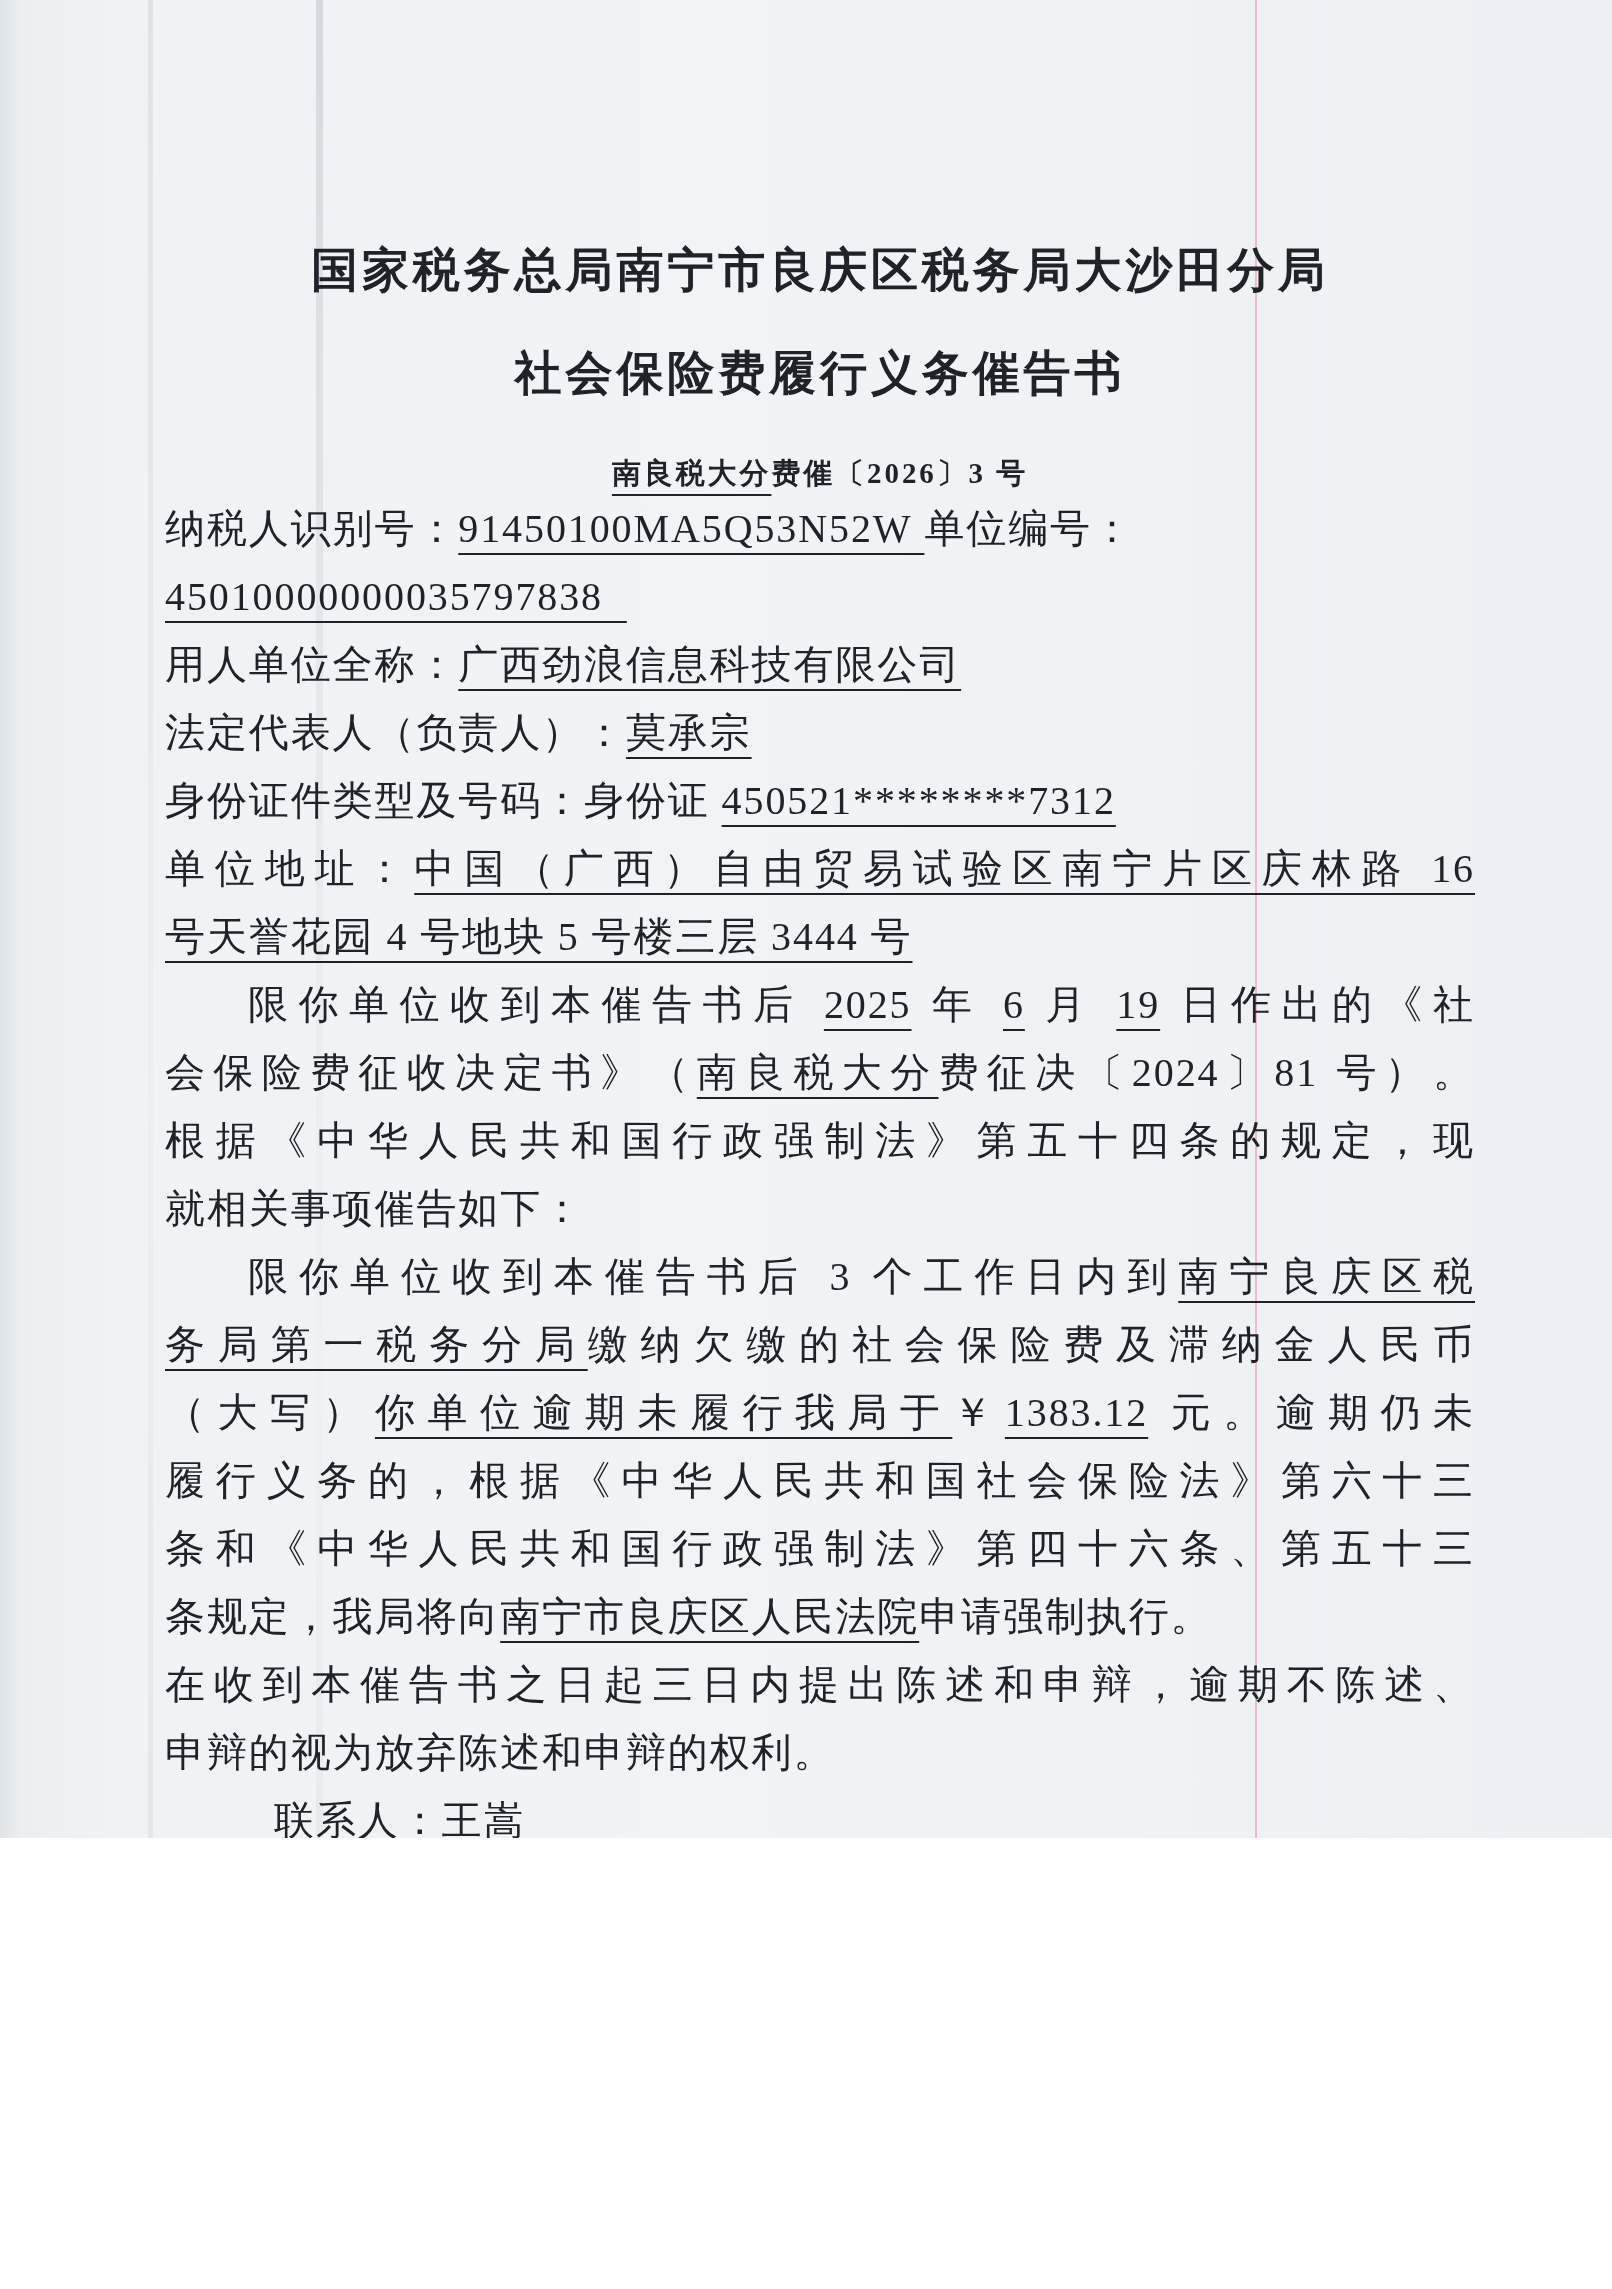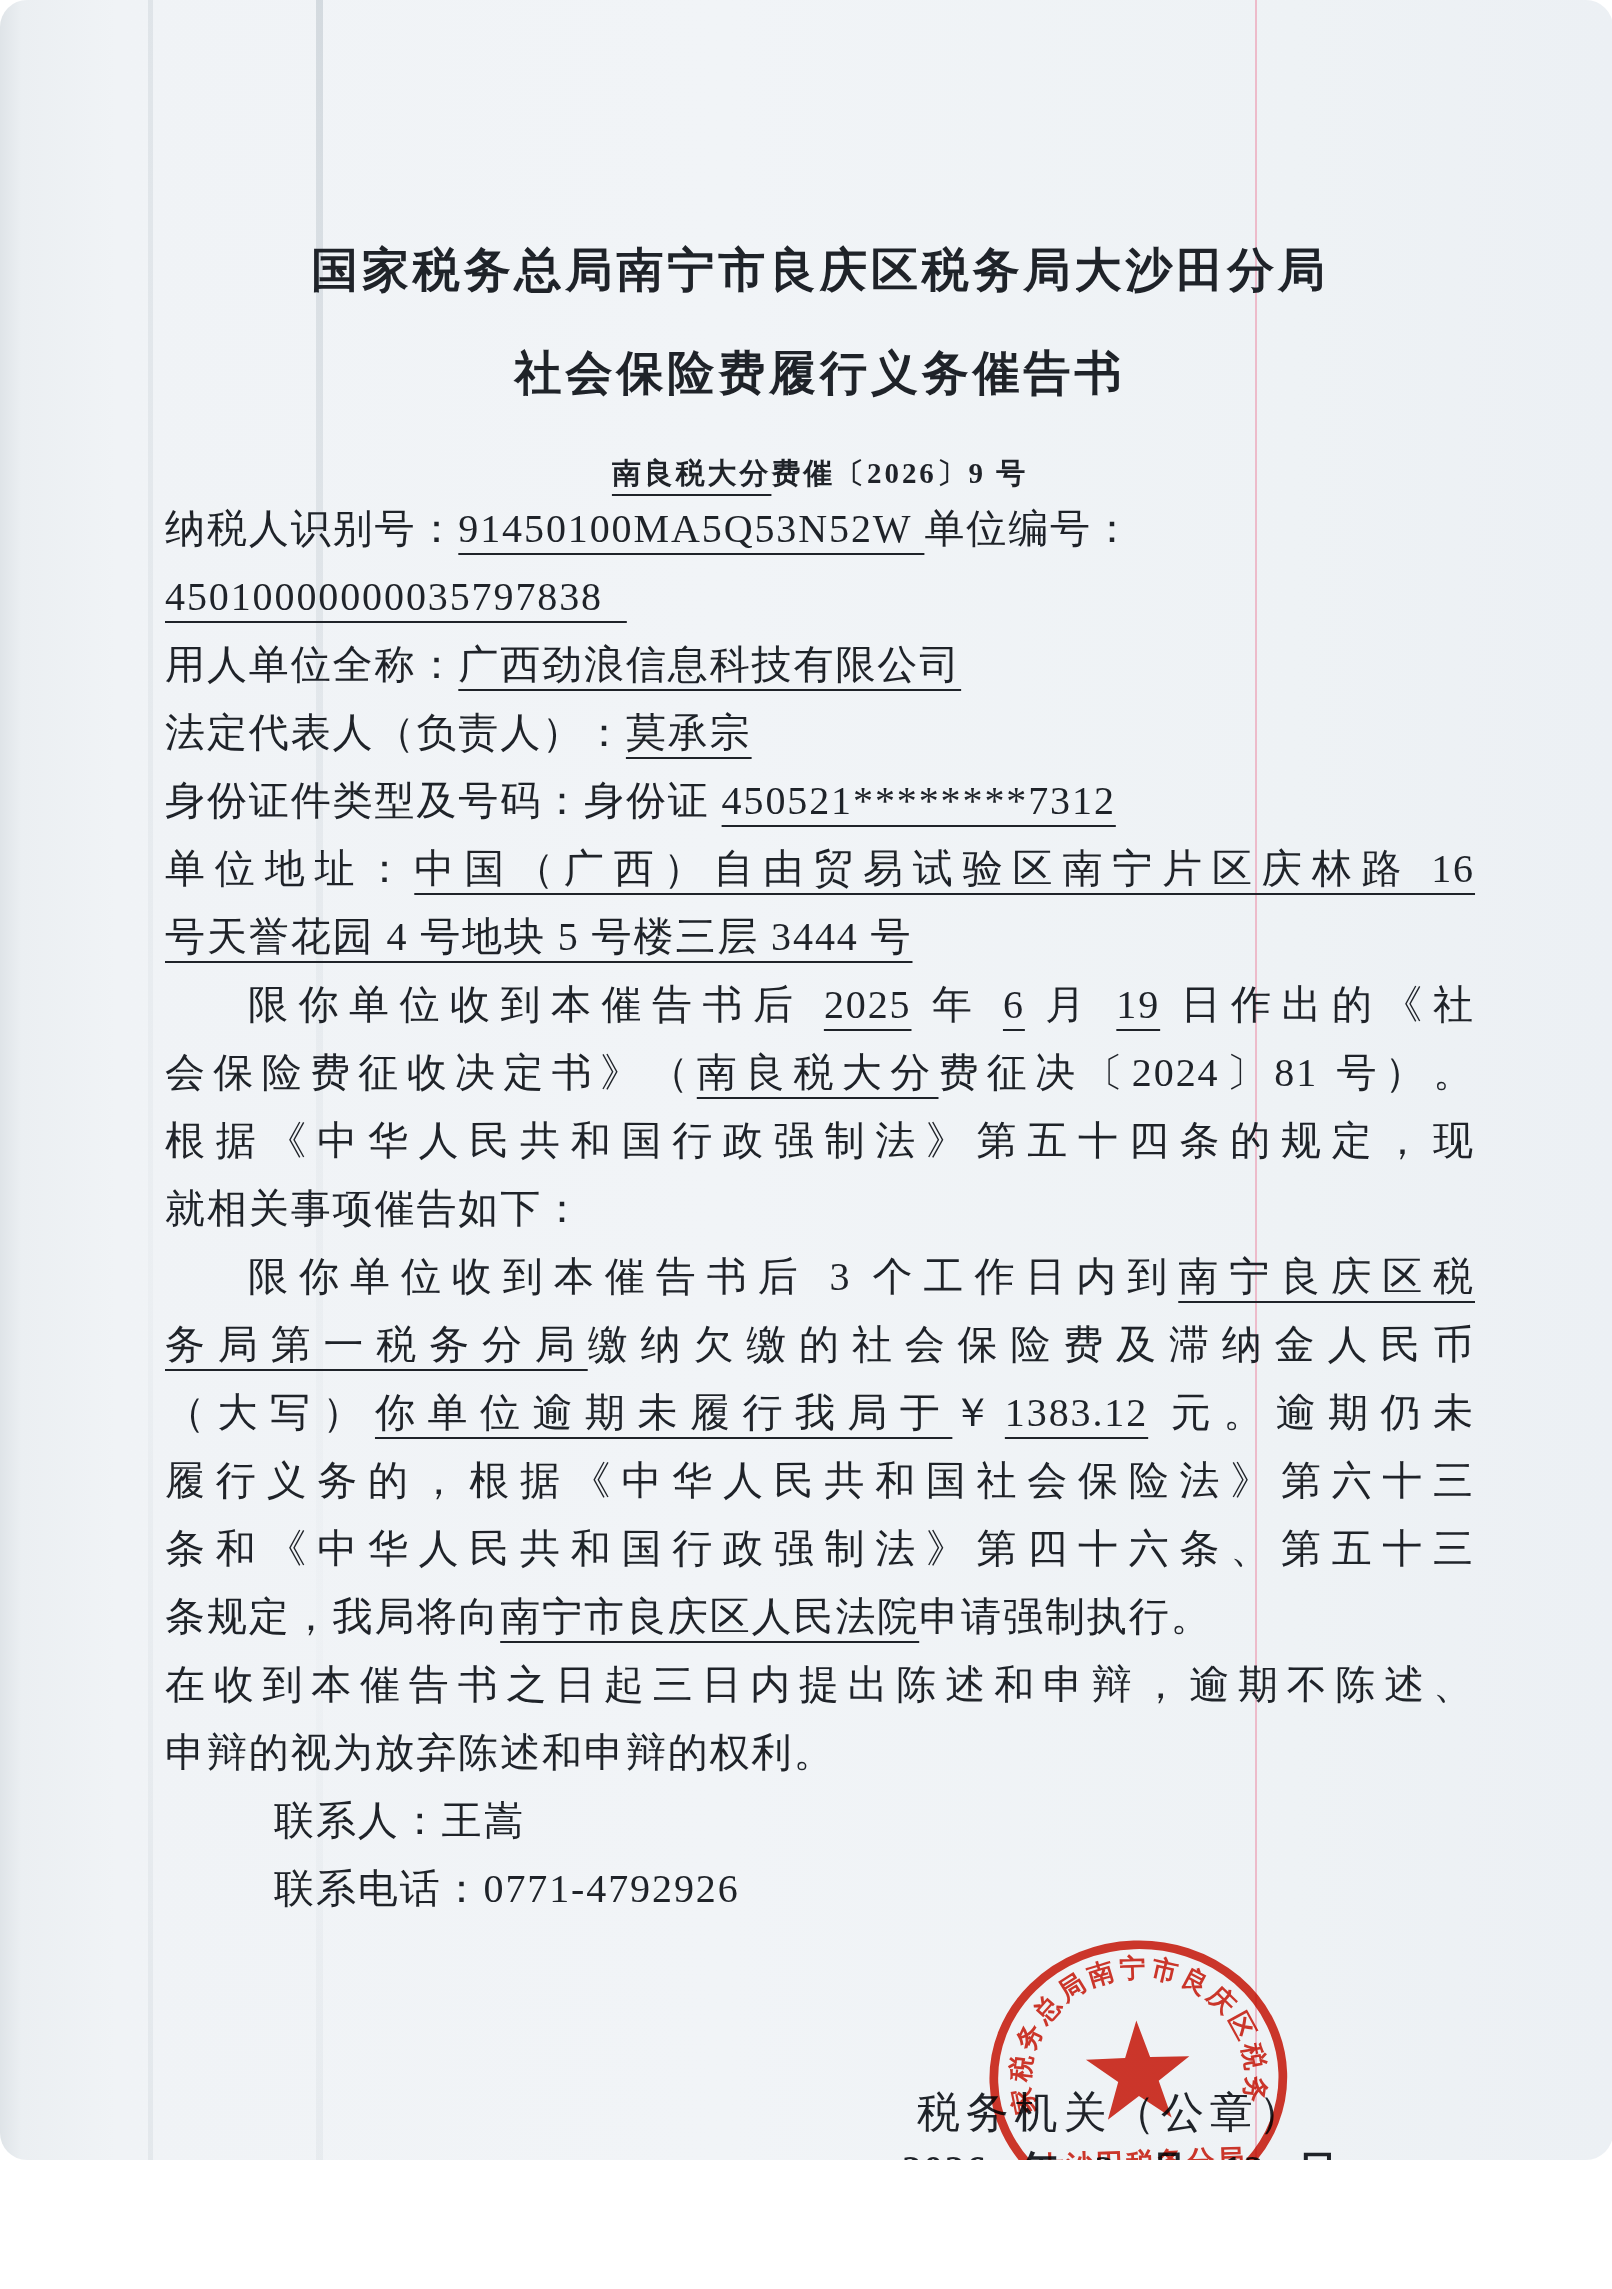--- a/index.html
+++ b/index.html
@@ -1,25 +1,24 @@
 <!DOCTYPE html>
 <html><head>
 <meta charset="utf-8">
 <style>
   html,body{margin:0;padding:0;background:#ffffff;}
   .page{
     position:relative;
-    width:1613px;height:2160px;
+    width:1613px;height:1838px;
     margin:0 auto;
     background:
       linear-gradient(90deg,#dfe4e8 0px,#ebeff2 21.3px,#f0f3f6 116px,#f1f4f7 45%,#eef2f5 80%,#ecf0f4 100%);
     overflow:hidden;
     font-family:"Liberation Serif","DejaVu Serif",serif;
     color:#1f2329;
-    border-radius:27px;
   }
   
   .crease{position:absolute;top:0;height:100%;pointer-events:none;}
   .crease.c1{left:148px;width:4.9px;background:linear-gradient(180deg,rgba(198,206,212,.40),rgba(198,206,212,.12) 60%,rgba(198,206,212,.30));}
   .crease.c2{left:316px;width:6.8px;background:linear-gradient(180deg,rgba(188,197,204,.55),rgba(188,197,204,.20) 40%,rgba(188,197,204,.05) 75%,rgba(188,197,204,.18));}
   .pinkline{position:absolute;top:0;left:1255px;width:1.9px;height:100%;background:rgba(236,120,150,.45);pointer-events:none;}
   .smudge1{position:absolute;left:514px;top:2275px;width:225px;height:6.8px;background:rgba(70,80,92,.55);filter:blur(1px);border-radius:2.9px;}
   .smudge2{position:absolute;left:778px;top:2279px;width:146px;height:4.9px;background:repeating-linear-gradient(90deg,rgba(85,95,108,.45) 0 13.6px,rgba(85,95,108,0) 13.6px 29px);filter:blur(0.5px);}
 
   .title{position:absolute;left:165px;width:1310px;text-align:center;font-weight:700;font-size:47px;line-height:54px;letter-spacing:3.9px;}
@@ -46,21 +45,21 @@
 <div class="page">
 
   <div class="crease c1"></div>
   <div class="crease c2"></div>
   <div class="pinkline"></div>
   <div class="smudge1"></div>
   <div class="smudge2"></div>
 
   <div class="title t1">国家税务总局南宁市良庆区税务局大沙田分局</div>
   <div class="title t2">社会保险费履行义务催告书</div>
-  <div class="doc-number"><span class="u">南良税大分</span><span>费催〔2026〕9 号</span></div>
+  <div class="doc-number"><span class="u">南良税大分</span><span>费催〔2026〕3 号</span></div>
 
   <div class="body-lines">
       <div class="line"><span>纳税人识别号：</span><span class="u">91450100MA5Q53N52W&nbsp;</span><span>单位编号：</span></div>
       <div class="line"><span class="u">45010000000035797838&nbsp;&nbsp;</span></div>
       <div class="line"><span>用人单位全称：</span><span class="u">广西劲浪信息科技有限公司</span></div>
       <div class="line"><span>法定代表人（负责人）：</span><span class="u">莫承宗</span></div>
       <div class="line"><span>身份证件类型及号码：身份证 </span><span class="u">450521********7312</span></div>
       <div class="line fill"><span>单位地址：</span><span class="u">中国（广西）自由贸易试验区南宁片区庆林路 16</span></div>
       <div class="line"><span class="u">号天誉花园 4 号地块 5 号楼三层 3444 号</span></div>
       <div class="line fill ind"><span>限你单位收到本催告书后 </span><span class="u">2025</span><span> 年 </span><span class="u">6</span><span> 月 </span><span class="u">19</span><span> 日作出的《社</span></div>

